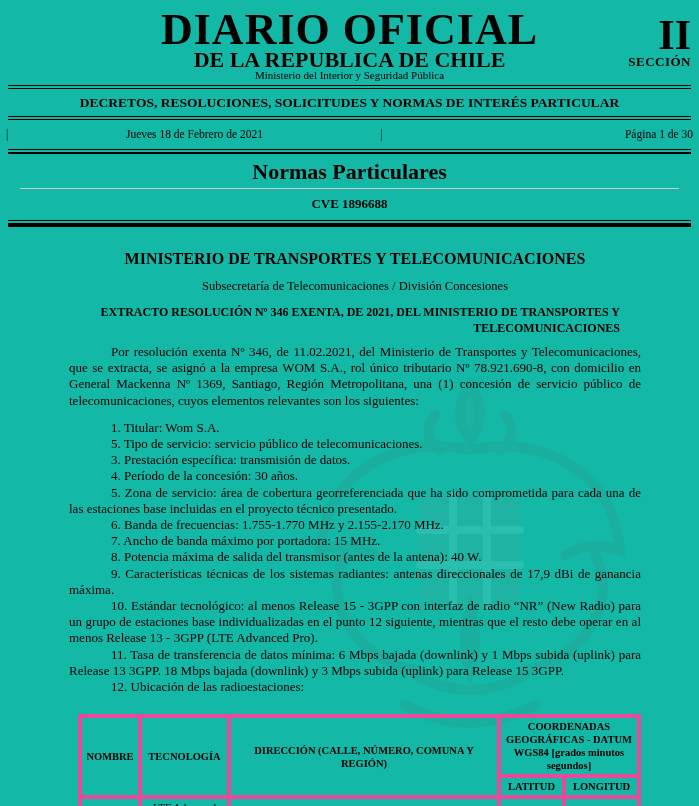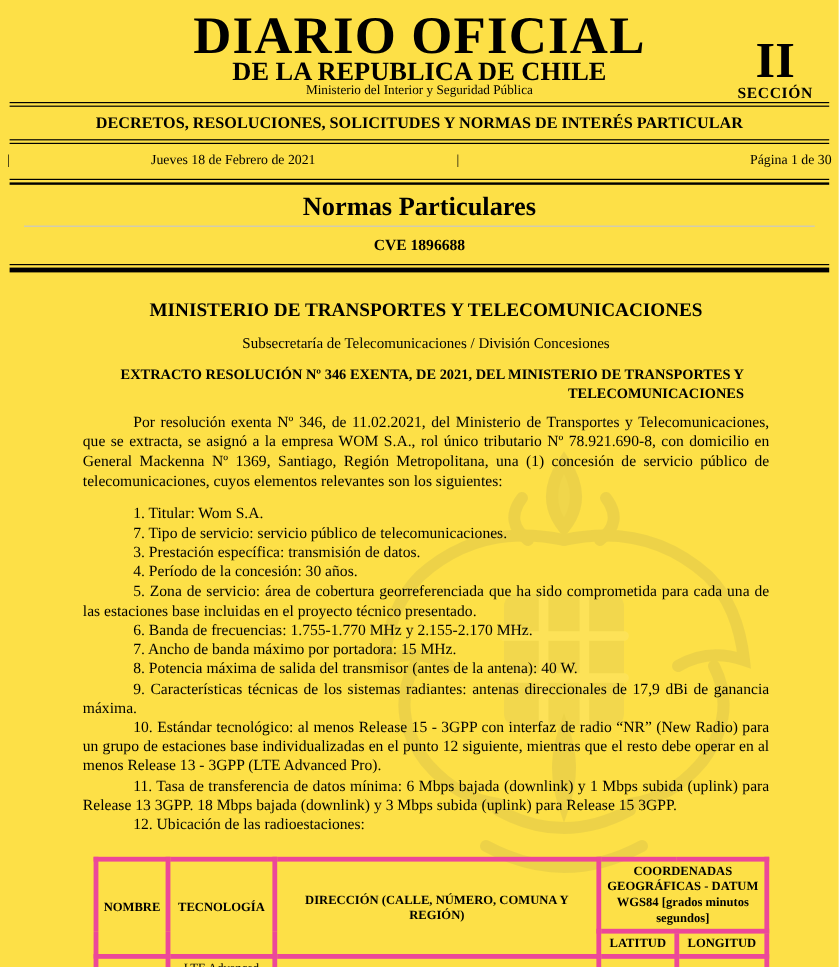--- a/index.html
+++ b/index.html
@@ -1,29 +1,29 @@
 <!DOCTYPE html>
 <html><head>
 <meta charset="utf-8">
 <style>
   html,body { margin:0; padding:0; background:#ffffff; }
   .page {
     position:relative; width:699px; height:806px; overflow:hidden;
-    background:#fde047; color:#000;
+    background:#14b8a6; color:#000;
     font-family:"Liberation Serif","DejaVu Serif",serif;
   }
   .content { position:relative; z-index:1; }
 
   
   .masthead { text-align:center; padding-top:9px; }
   .masthead-title { font-size:44px; font-weight:bold; line-height:42px; letter-spacing:1px; }
   .masthead-subtitle { font-size:22px; font-weight:bold; line-height:18px; }
   .masthead-ministry { font-size:11px; line-height:13px; }
 
-  .section-badge { position:absolute; top:32px; right:8px; width:90px; text-align:center; z-index:2; }
+  .section-badge { position:absolute; top:16px; right:8px; width:90px; text-align:right; z-index:2; }
   .section-numeral { font-size:42px; font-weight:bold; line-height:38px; }
   .section-label { font-size:13px; font-weight:bold; letter-spacing:0.5px; }
 
   
   .rule-dbl { height:2px; border-top:1px solid #000; border-bottom:1px solid #000; margin:0 8px; }
   .rule-dbl.first { margin-top:3px; }
   .rule-thickbtm { height:2px; border-top:1px solid #000; border-bottom:2px solid #000; margin:0 8px; }
   .rule-gray { border-top:1px solid #c8c8c8; margin:0 20px; }
   .rule-heavy { height:2px; border-top:1px solid #000; border-bottom:4px solid #000; margin:0 8px; }
 
@@ -120,21 +120,21 @@
     <div class="article">
 
       <div class="a-ministry">MINISTERIO DE TRANSPORTES Y TELECOMUNICACIONES</div>
       <div class="a-sub">Subsecretaría de Telecomunicaciones / División Concesiones</div>
       <div class="a-extract">EXTRACTO RESOLUCIÓN Nº 346 EXENTA, DE 2021, DEL MINISTERIO DE TRANSPORTES Y TELECOMUNICACIONES</div>
 
       <p class="intro">Por resolución exenta Nº 346, de 11.02.2021, del Ministerio de Transportes y Telecomunicaciones, que se extracta, se asignó a la empresa WOM S.A., rol único tributario Nº 78.921.690-8, con domicilio en General Mackenna Nº 1369, Santiago, Región Metropolitana, una (1) concesión de servicio público de telecomunicaciones, cuyos elementos relevantes son los siguientes:</p>
 
       <div class="list">
         <p class="list-item">1. Titular: Wom S.A.</p>
-        <p class="list-item">7. Tipo de servicio: servicio público de telecomunicaciones.</p>
+        <p class="list-item">5. Tipo de servicio: servicio público de telecomunicaciones.</p>
         <p class="list-item">3. Prestación específica: transmisión de datos.</p>
         <p class="list-item">4. Período de la concesión: 30 años.</p>
         <p class="list-item">5. Zona de servicio: área de cobertura georreferenciada que ha sido comprometida para cada una de las estaciones base incluidas en el proyecto técnico presentado.</p>
         <p class="list-item">6. Banda de frecuencias: 1.755-1.770 MHz y 2.155-2.170 MHz.</p>
         <p class="list-item">7. Ancho de banda máximo por portadora: 15 MHz.</p>
         <p class="list-item">8. Potencia máxima de salida del transmisor (antes de la antena): 40 W.</p>
         <p class="list-item">9. Características técnicas de los sistemas radiantes: antenas direccionales de 17,9 dBi de ganancia máxima.</p>
         <p class="list-item">10. Estándar tecnológico: al menos Release 15 - 3GPP con interfaz de radio “NR” (New Radio) para un grupo de estaciones base individualizadas en el punto 12 siguiente, mientras que el resto debe operar en al menos Release 13 - 3GPP (LTE Advanced Pro).</p>
         <p class="list-item">11. Tasa de transferencia de datos mínima: 6 Mbps bajada (downlink) y 1 Mbps subida (uplink) para Release 13 3GPP. 18 Mbps bajada (downlink) y 3 Mbps subida (uplink) para Release 15 3GPP.</p>
         <p class="list-item">12. Ubicación de las radioestaciones:</p>

